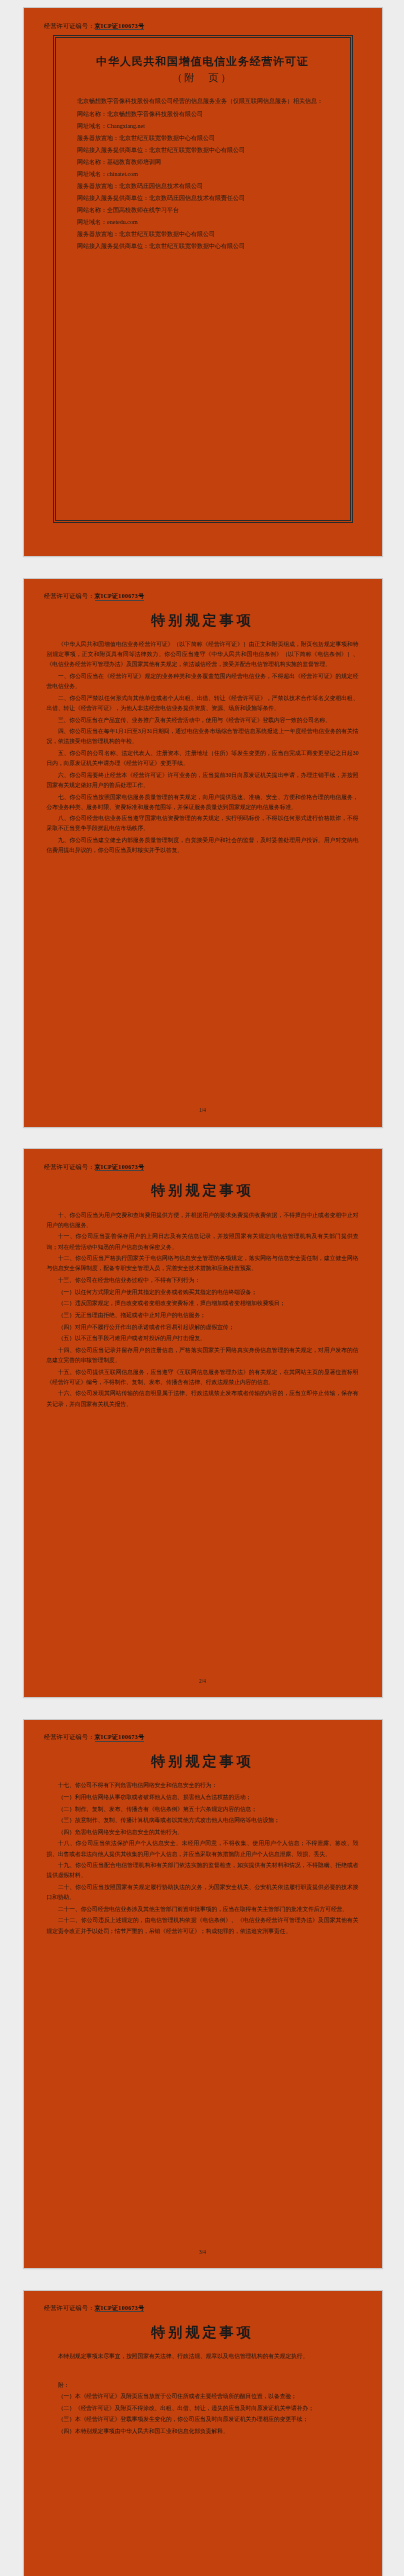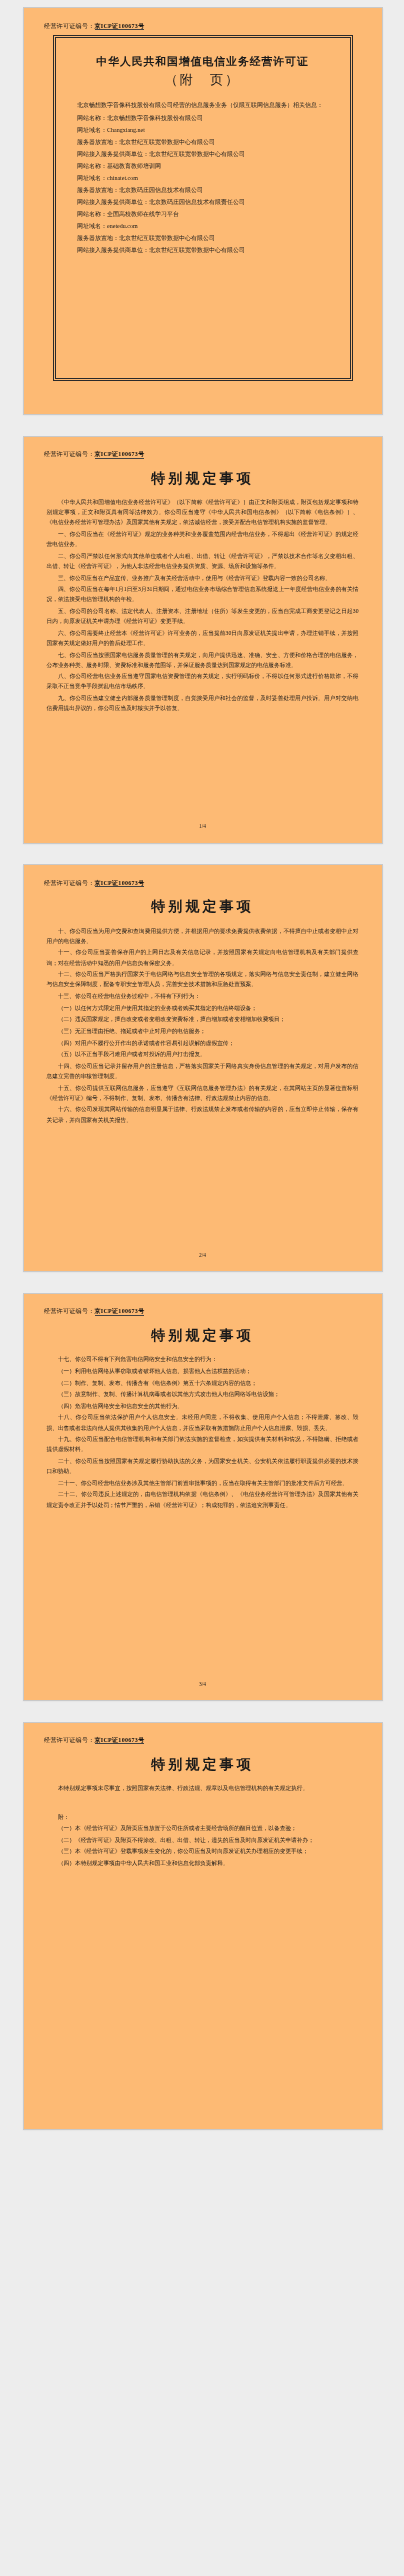--- a/index.html
+++ b/index.html
@@ -2,23 +2,23 @@
 <html style="font-size:8.2px"><head>
 <meta charset="utf-8">
 <style>
   html, body { margin: 0; padding: 0; background: #ededed; }
   body { font-family: "Liberation Serif", "DejaVu Serif", serif; color: #1a1a1a; }
   .stack { width: 405px; margin: 0 auto; padding: 7.2px 0 3.1px; }
 
   .sheet {
     position: relative;
     width: 360px;
-    height: 408px;
+    height: 550px;
     margin: 0 auto 20.6px;
-    background: #fdba74;
+    background: #c2410c;
     border: 0.5px solid #c9c9c9;
     box-shadow: 0 0.5px 1.5px rgba(0,0,0,0.08);
     box-sizing: border-box;
     overflow: hidden;
   }
 
   .page-header {
     position: absolute;
     top: 13.4px;
     left: 20.6px;
@@ -44,21 +44,21 @@
   }
   .cert-title {
     margin: 3.1px 0 2.1px;
     font-size: 10.8px;
     font-weight: bold;
     text-align: center;
     letter-spacing: 1px;
   }
   .cert-sub {
     text-align: center;
-    font-size: 13px;
+    font-size: 10px;
     letter-spacing: 2.1px;
     margin-bottom: 10.3px;
   }
   .cert-intro {
     font-size: 6px;
     line-height: 2.0;
     margin: 0 0 1px;
     text-align: justify;
   }
   .cert-line {

